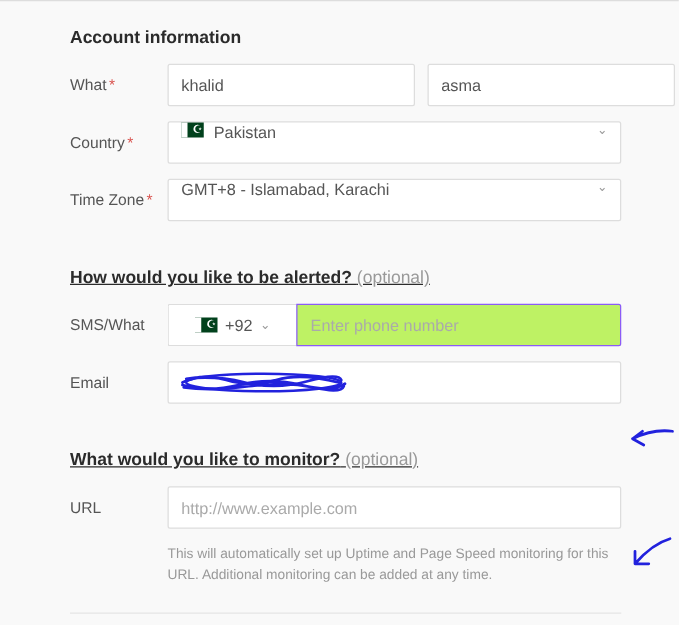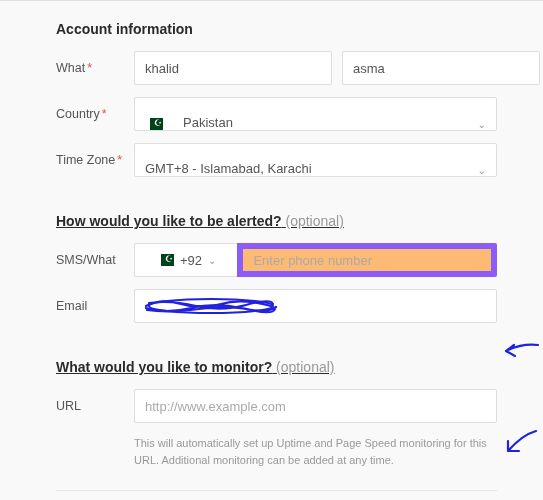--- a/index.html
+++ b/index.html
@@ -53,25 +53,24 @@
     background: #fff;
     padding: 0 10px;
     font-size: 13px;
     color: #555;
     border-radius: 2px;
     font-family: inherit;
   }
   .input::placeholder { color: #aaa; }
   .select {
     display: flex;
-    align-items: flex-end;
+    align-items: flex-start;
     justify-content: space-between;
     cursor: pointer;
     position: relative;
-    gap: 12px;
   }
   .select .flag {
     width: 18px; height: 12px; margin-right: 8px; flex-shrink: 0;
     background: #01411C; position: relative; display: inline-block;
   }
   .select .flag::before {
     content: ""; position: absolute; left: 0; top: 0; width: 25%; height: 100%; background: #fff;
   }
   .select .flag::after {
     content: "☪"; position: absolute; right: 1px; top: -1px; color: #fff; font-size: 9px; line-height: 12px;
@@ -88,21 +87,21 @@
   .phone-code .flag {
     width: 18px; height: 12px; background: #01411C; position: relative; display: inline-block;
   }
   .phone-code .flag::before {
     content: ""; position: absolute; left: 0; top: 0; width: 25%; height: 100%; background: #fff;
   }
   .phone-code .flag::after {
     content: "☪"; position: absolute; right: 1px; top: -1px; color: #fff; font-size: 9px; line-height: 12px;
   }
   .phone-input {
-    flex: 1; height: 34px; border: 6px solid #8b5cf6; background: #fdba74;
+    flex: 1; height: 34px; border: 1px solid #8b5cf6; background: #bef264;
     padding: 0 10px; font-size: 13px; color: #555; border-radius: 0 2px 2px 0;
     font-family: inherit;
   }
   .phone-input::placeholder { color: #aaa; }
   .email-box {
     flex: 1; height: 34px; border: 1px solid #ddd; background: #fff;
     border-radius: 2px; position: relative; padding: 0 10px;
   }
   .scribble {
     position: absolute; left: 6px; top: 4px; width: 140px; height: 24px;

